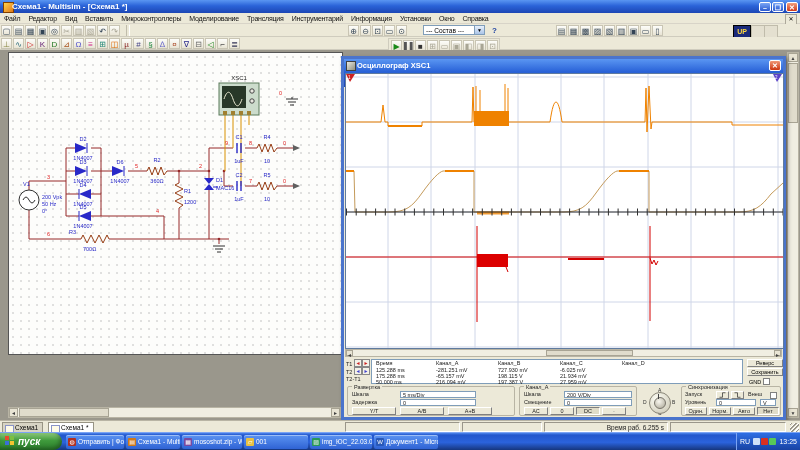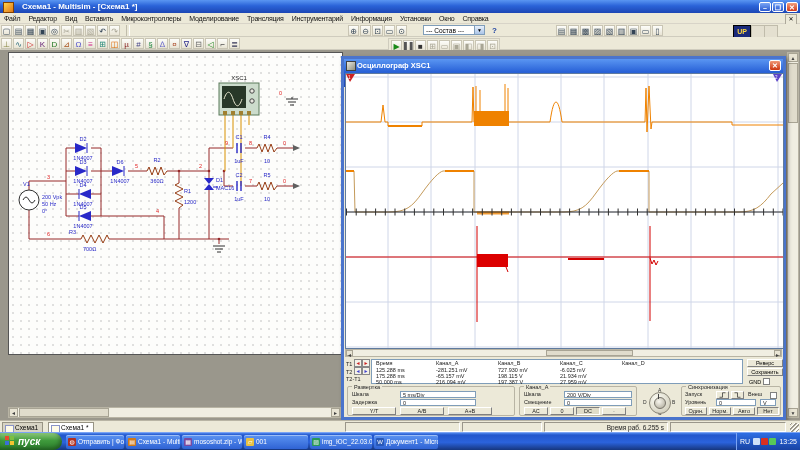--- a/index.html
+++ b/index.html
@@ -6,21 +6,21 @@
   body{width:800px;height:450px;overflow:hidden;position:relative;
        font-family:"Liberation Sans",sans-serif;background:#ece9d8;
        -webkit-font-smoothing:none;}
   .abs{position:absolute;}
   
   #titlebar{left:0;top:0;width:800px;height:13px;
     background:linear-gradient(180deg,#5a96f2 0%,#2a63d8 45%,#1c46b4 100%);
     color:#fff;font-size:8px;font-weight:bold;line-height:13px;}
   #titlebar .appicon{position:absolute;left:3px;top:2px;width:9px;height:9px;
     background:linear-gradient(135deg,#ffd24a,#e07818);border:1px solid #804000;}
-  #titlebar .ttl{position:absolute;left:22px;top:0;white-space:nowrap;}
+  #titlebar .ttl{position:absolute;left:12px;top:0;white-space:nowrap;}
   .capbtn{position:absolute;top:2px;width:12px;height:10px;font-size:7px;line-height:9px;
     text-align:center;color:#fff;border:1px solid #fff;border-radius:2px;
     background:linear-gradient(180deg,#7aa6f5,#2a5ad0);box-sizing:border-box;}
   #btn-close{background:linear-gradient(180deg,#f0a080,#d03818);}
   #menubar{left:0;top:13px;width:800px;height:11px;background:#ece9d8;
     border-bottom:1px solid #d8d4c8;box-sizing:border-box;font-size:7px;line-height:11px;}
   #menubar .mi{display:inline-block;padding:0 4px;letter-spacing:-0.2px;color:#111;}
   #menu-close{position:absolute;right:3px;top:1px;width:10px;height:9px;font-size:6px;
     line-height:8px;text-align:center;border:1px solid #aca899;background:#ece9d8;}
   .tbrow{left:0;width:800px;height:13px;background:#ece9d8;border-bottom:1px solid #cfccbe;box-sizing:border-box;}

